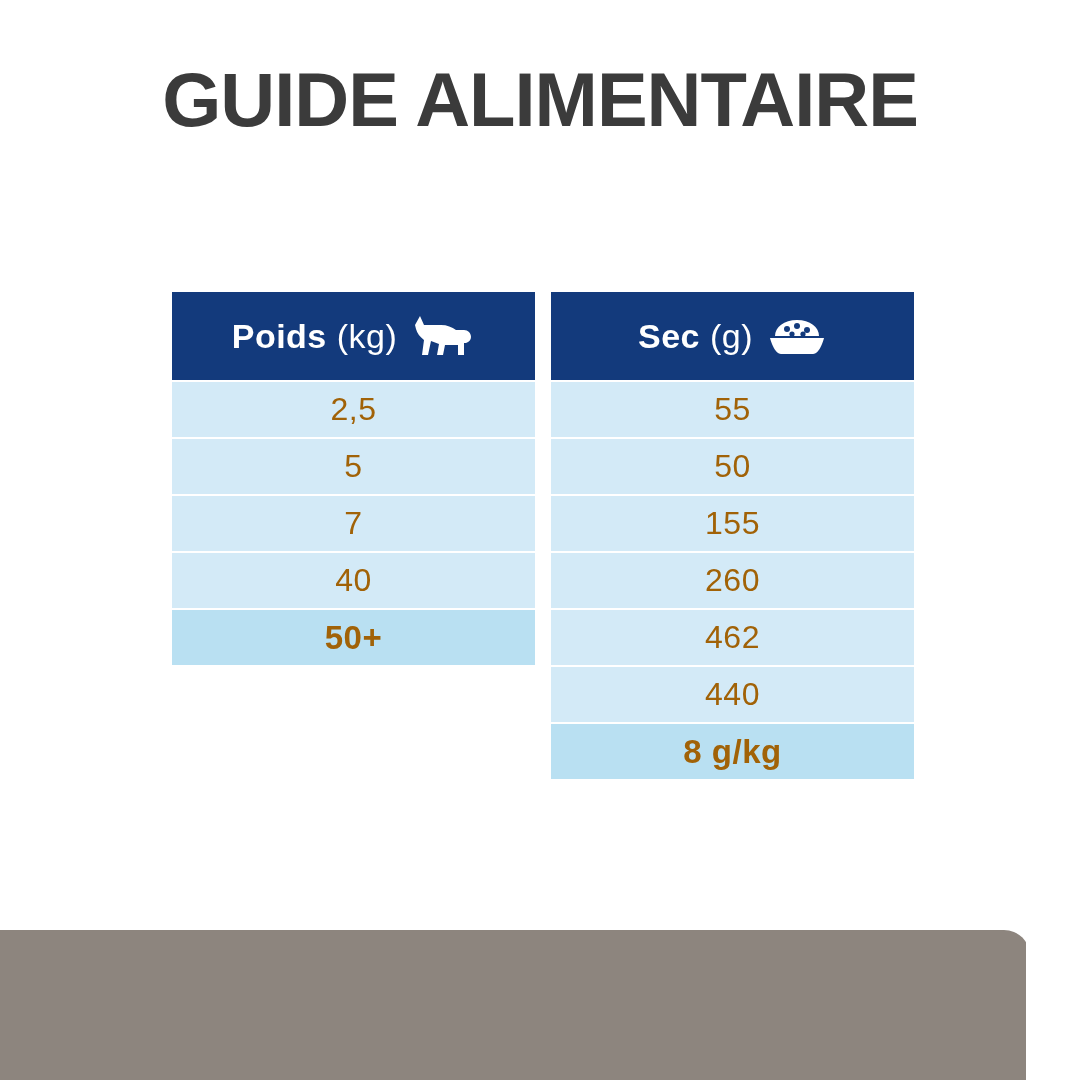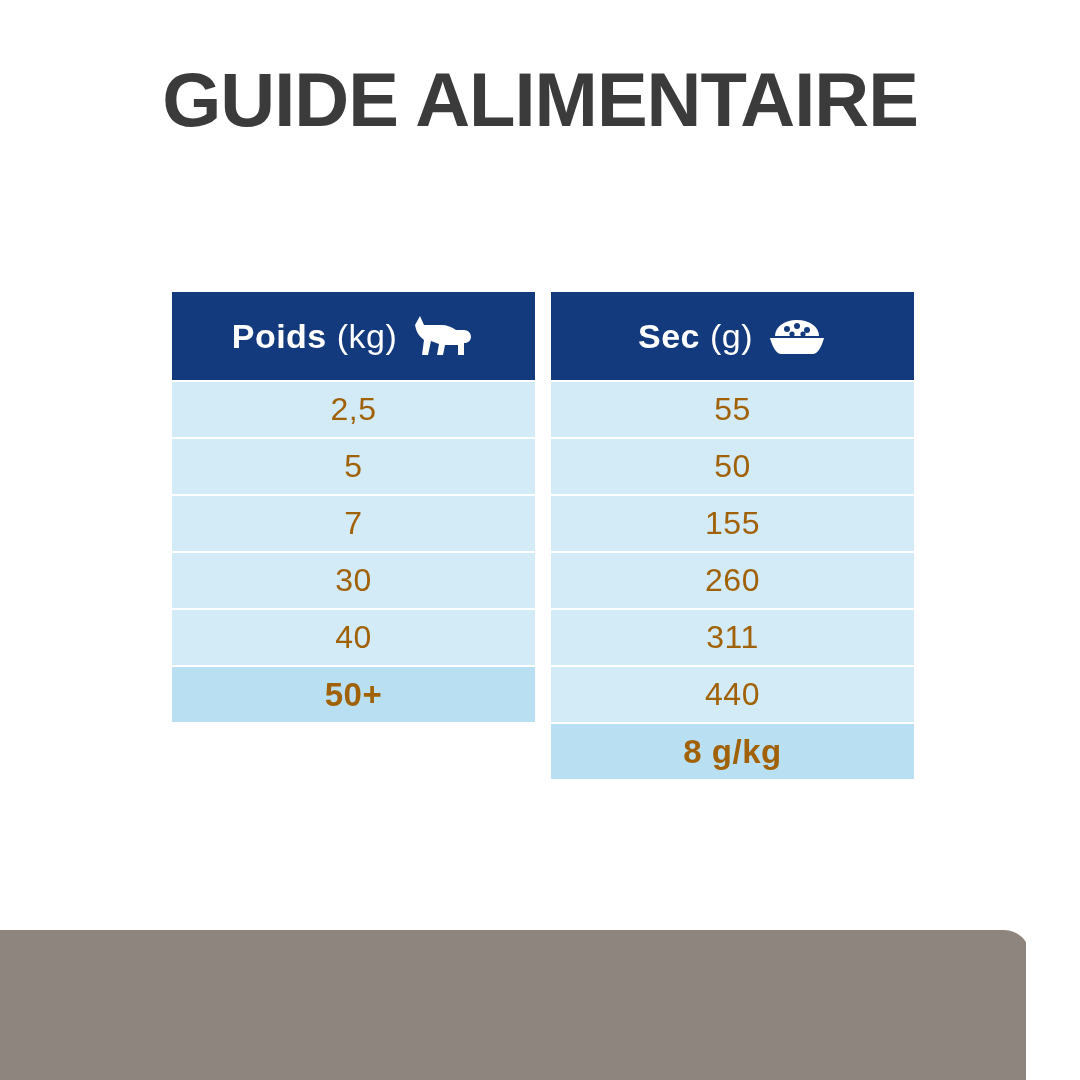--- a/index.html
+++ b/index.html
@@ -136,21 +136,20 @@
         </span>
         <span class="head-icon">
           <svg width="64" height="44" viewBox="0 0 64 44" xmlns="http://www.w3.org/2000/svg">
             <path fill="#ffffff" d="M4 11 L9 2 L13 11 L30 11 C36 11 41 13 45 16 L53 16 C57 16 60 19 60 23 C60 26 58 28 55 29 L53 29 L53 41 L47 41 L47 31 L34 31 L32 41 L26 41 L28 30 L20 27 L17 41 L11 41 L13 26 C9 23 6 19 5 15 Z"></path>
           </svg>
         </span>
       </div>
       <div class="cell">2,5</div>
       <div class="cell">5</div>
       <div class="cell">7</div>
-      <div class="cell">30</div>
       <div class="cell">40</div>
       <div class="cell alt bold">50+</div>
     </div>
 
     <div class="col">
       <div class="head">
         <span class="head-text">
           <span>Sec</span>
           <span class="unit">(g)</span>
         </span>
@@ -163,21 +162,21 @@
             <circle cx="25" cy="20" r="2.6" fill="#133a7c"></circle>
             <circle cx="36" cy="20" r="2.6" fill="#133a7c"></circle>
             <path fill="#ffffff" d="M3 24 L57 24 C57 24 53 40 46 40 L14 40 C7 40 3 24 3 24 Z"></path>
           </svg>
         </span>
       </div>
       <div class="cell">55</div>
       <div class="cell">50</div>
       <div class="cell">155</div>
       <div class="cell">260</div>
-      <div class="cell">311</div>
+      <div class="cell">462</div>
       <div class="cell">440</div>
       <div class="cell alt bold">8 g/kg</div>
     </div>
 
   </div>
 
   <div class="bottom-bar"></div>
   <div class="side-strip"></div>
 
 </div>

